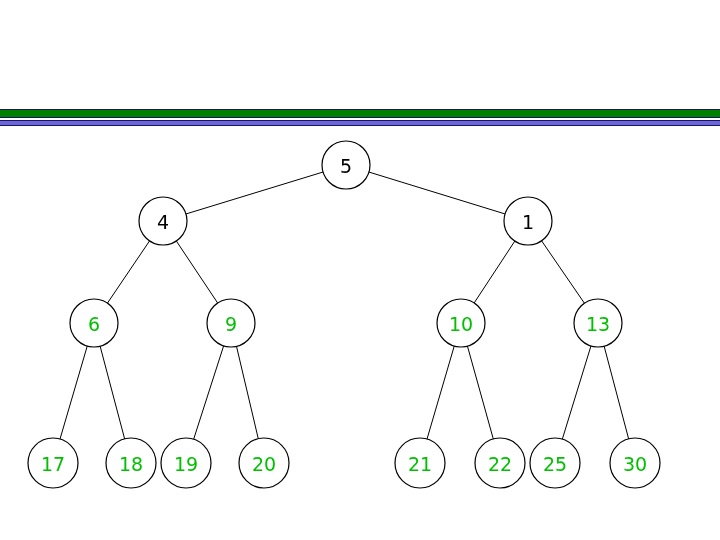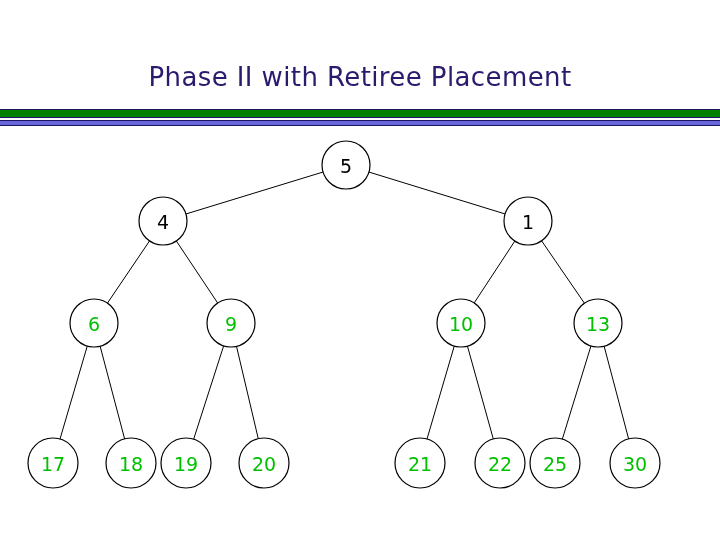--- a/index.html
+++ b/index.html
@@ -79,21 +79,20 @@
     dominant-baseline: central;
   }
   .node-label.black { fill: #000000; }
   .node-label.green { fill: #00c000; }
 </style>
 </head>
 <body>
 
 <div id="slide">
 
-  <div id="title">Phase II with Retiree Placement</div>
 
   <div class="rule" id="rule-green"></div>
   <div class="rule" id="rule-blue"></div>
 
   <svg id="tree-svg" viewBox="0 0 720 540">
     <g id="edge-layer">
         <line x1="323.0504848475226" y1="172.02280245103134" x2="185.94951515247737" y2="213.97719754896866" class="edge"></line>
         <line x1="368.9386962093268" y1="172.05806037210056" x2="505.0613037906732" y2="213.94193962789944" class="edge"></line>
         <line x1="149.55257517509895" y1="240.8788019150711" x2="107.44742482490105" y2="303.1211980849289" class="edge"></line>
         <line x1="176.3128047094055" y1="240.96920706410825" x2="217.6871952905945" y2="303.0307929358918" class="edge"></line>

